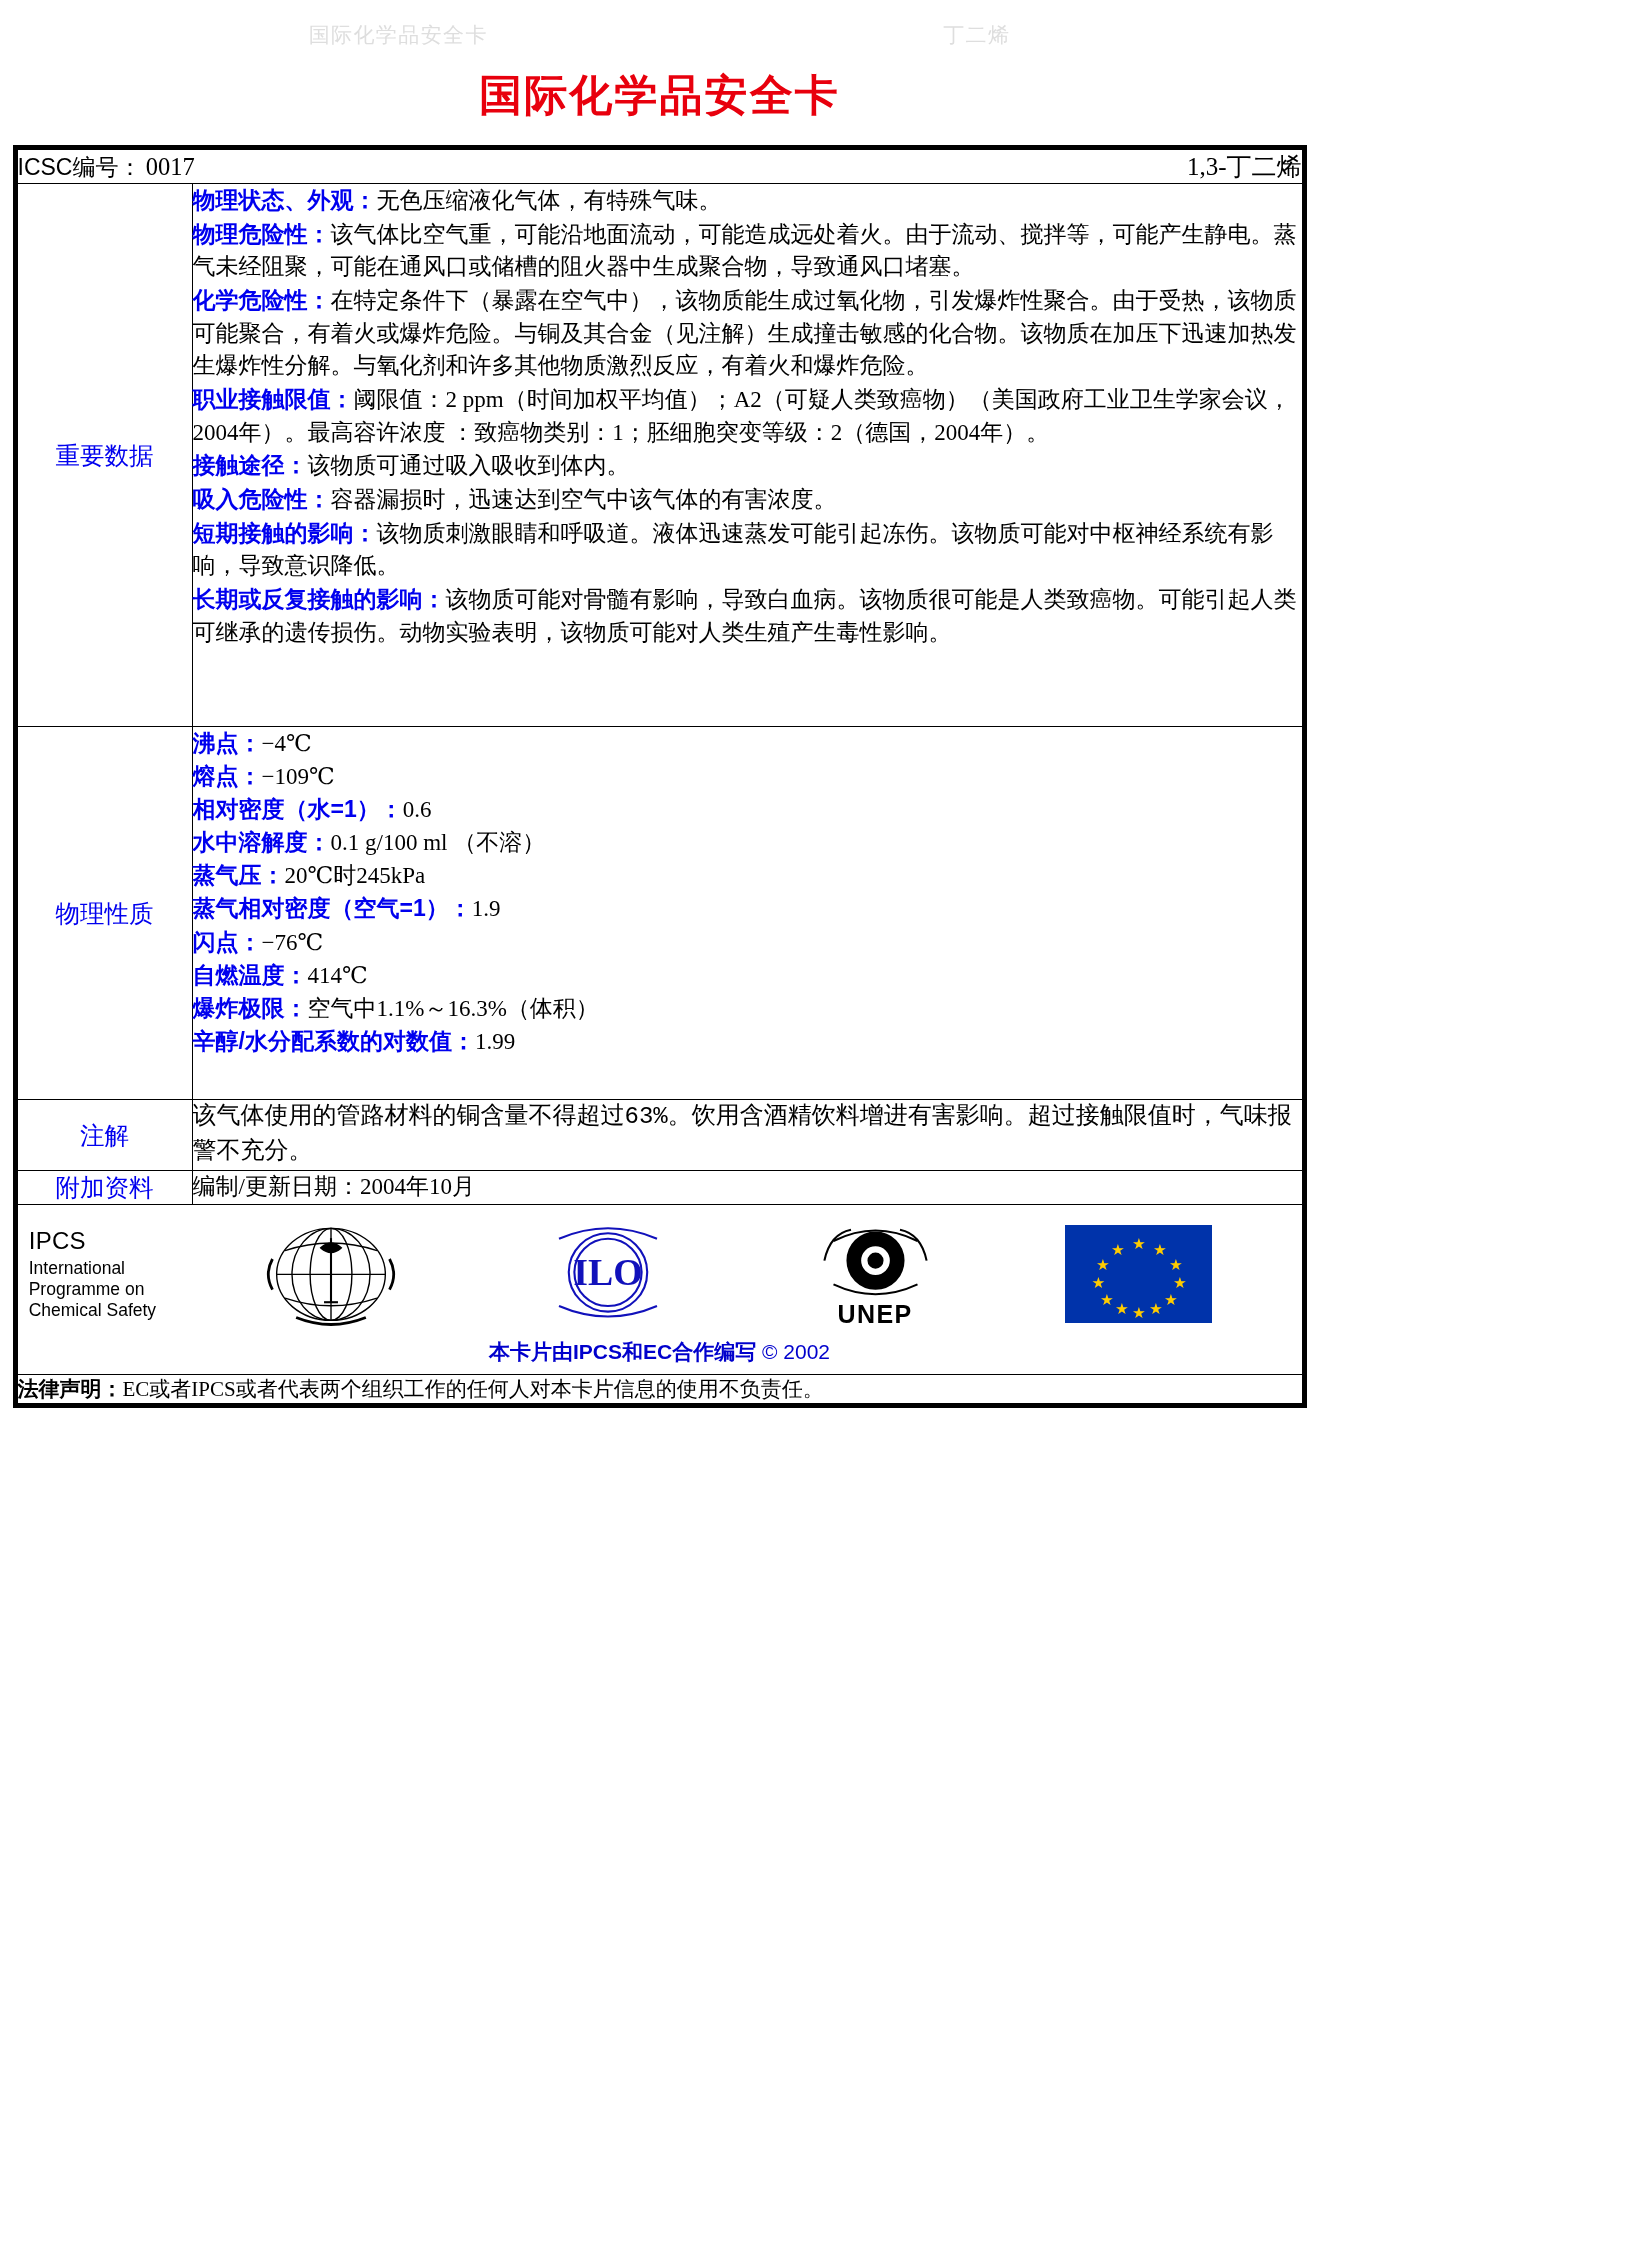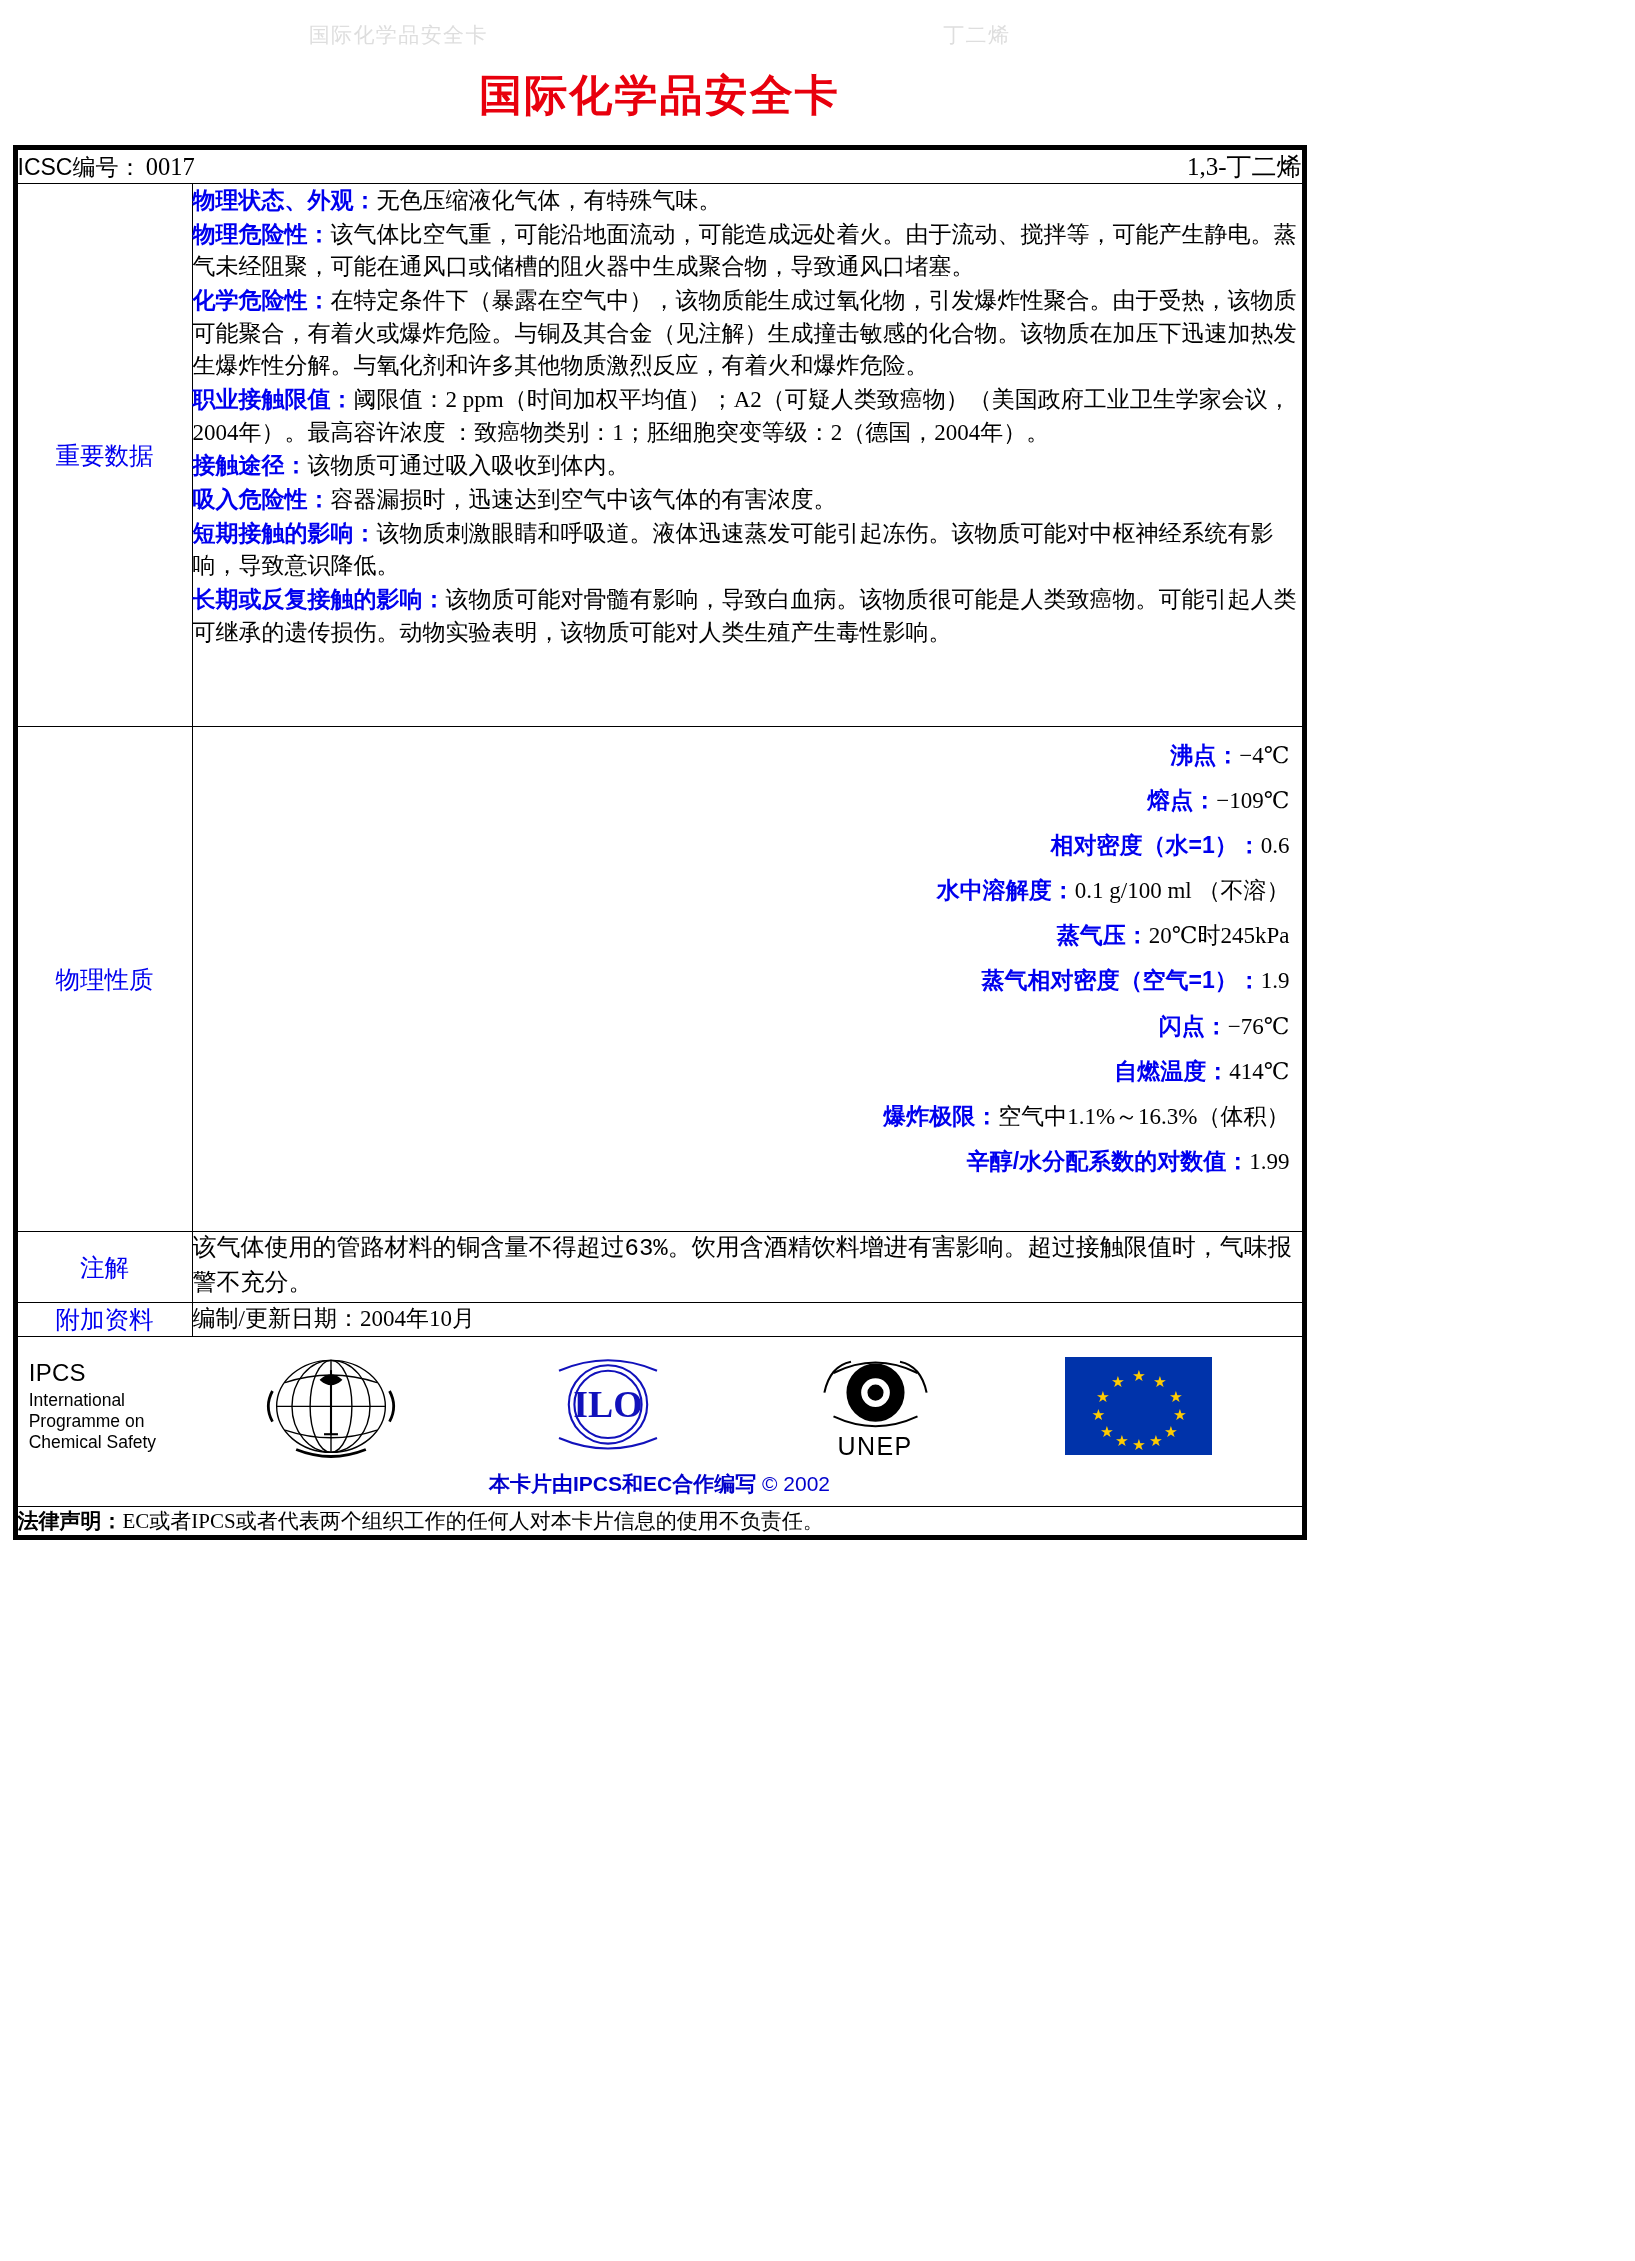--- a/index.html
+++ b/index.html
@@ -103,25 +103,24 @@
   .k {
     color: #0000ee;
     font-family: "Liberation Sans", "DejaVu Sans", sans-serif;
     font-weight: bold;
   }
   .v {
     color: #000000;
     font-family: "Liberation Serif", "DejaVu Serif", serif;
   }
   .phys .line {
-    margin: 12px;
+    margin: 0;
     padding: 0.7px 0;
     font-size: 23px;
     line-height: 1.38;
-    text-align: right;
   }
   .env-cell { height: 39px; }
   .notes-cell { padding: 7px 9.8px 8.4px 9.8px; font-size: 24px; line-height: 1.45; font-family: Liberation Mono, monospace;}
   .extra-cell { padding: 5.6px 9.8px 7px 9.8px; font-size: 23px; }
   
   .logo-band {
     padding: 0;
   }
   .logo-row {
     display: flex;
@@ -154,21 +153,21 @@
     padding-right: 28px;
   }
   .logo-item {
     display: flex;
     flex-direction: column;
     align-items: center;
     justify-content: center;
   }
   .unep-word {
     font-family: "Liberation Sans", sans-serif;
-    font-weight: normal;
+    font-weight: bold;
     font-size: 25px;
     letter-spacing: 1.4px;
     margin-top: -4.2px;
   }
   .copyright {
     text-align: center;
     color: #0000cc;
     font-family: "Liberation Sans", "DejaVu Sans", sans-serif;
     font-weight: bold;
     font-size: 21px;

